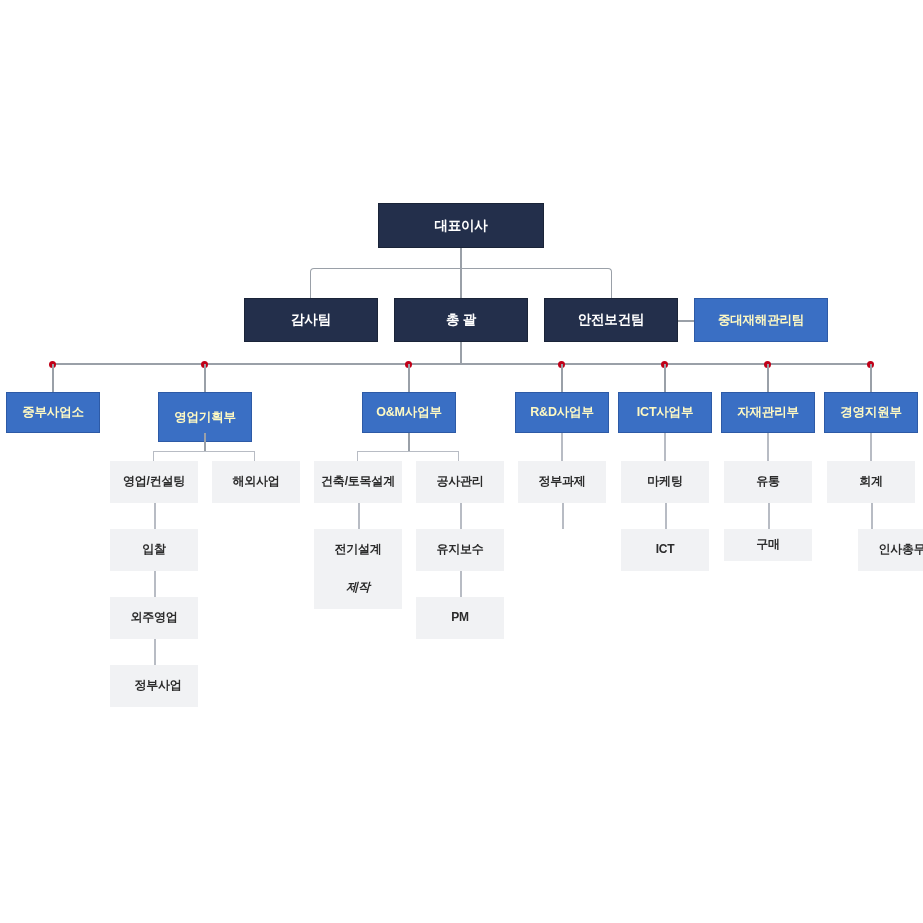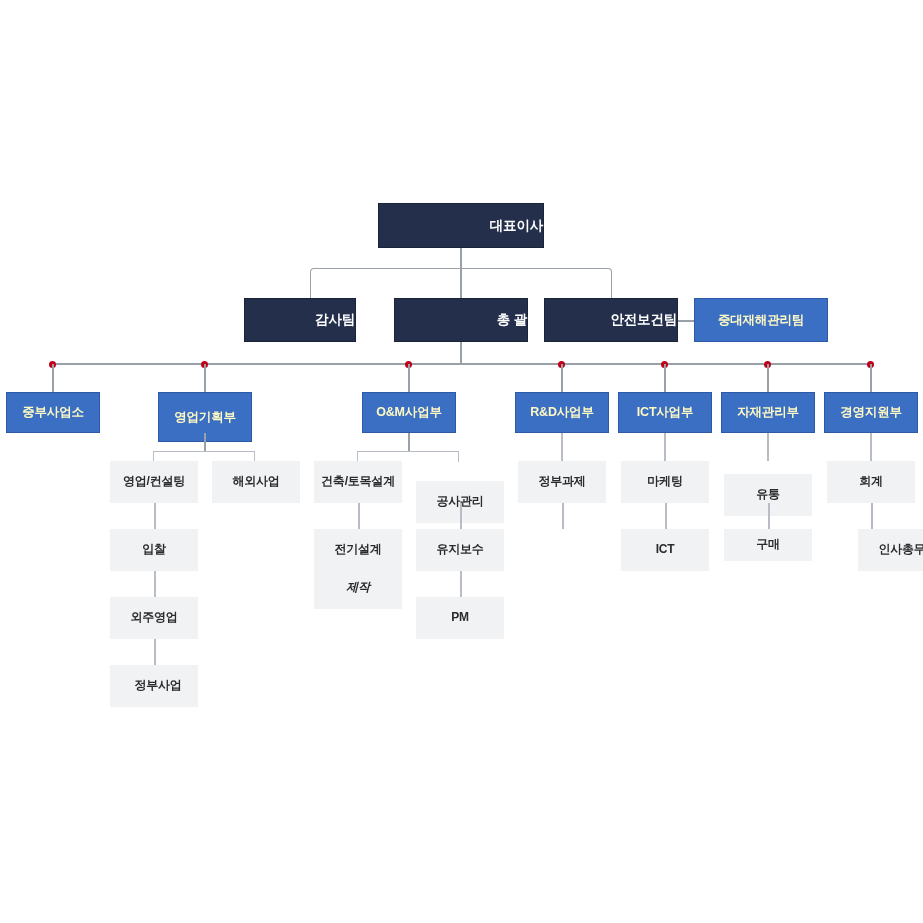--- a/index.html
+++ b/index.html
@@ -19,21 +19,20 @@
     text-align:center;
     font-weight:bold;
     letter-spacing:-0.2px;
     line-height:1.15;
   }
   .box.navy{
     background:#232f4b;
     border:1px solid #1a2438;
     color:#ffffff;
     font-size:13.5px;
-    justify-content:flex-end;
   }
   .box.blue{
     background:#3a6fc4;
     border:1px solid #2d5aa6;
     color:#fef9c3;
     font-size:12.5px;
   }
   .box.gray{
     background:#f1f2f4;
     border:1px solid #f1f2f4;
@@ -80,21 +79,21 @@
   <div class="box navy" style="left:378px;top:203px;width:166px;height:45px;">
     <span>대표이사</span>
   </div>
 
   <div class="line v" style="left:460px;top:248px;height:20px;"></div>
 
   <div class="bracket" style="left:310px;top:268px;width:302px;height:30px;"></div>
 
   <div class="line v" style="left:460px;top:268px;height:30px;"></div>
 
-  <div class="box navy" style="left:244px;top:298px;width:112px;height:44px;">
+  <div class="box navy" style="left:244px;top:298px;width:134px;height:44px;">
     <span>감사팀</span>
   </div>
 
   <div class="box navy" style="left:394px;top:298px;width:134px;height:44px;">
     <span>총 괄</span>
   </div>
 
   <div class="box navy" style="left:544px;top:298px;width:134px;height:44px;">
     <span>안전보건팀</span>
   </div>
@@ -169,33 +168,33 @@
   </div>
 
   <div class="box gray" style="left:212px;top:461px;width:88px;height:42px;">
     <span>해외사업</span>
   </div>
 
   <div class="box gray" style="left:314px;top:461px;width:88px;height:42px;">
     <span>건축/토목설계</span>
   </div>
 
-  <div class="box gray" style="left:416px;top:481px;width:88px;height:42px;">
+  <div class="box gray" style="left:416px;top:461px;width:88px;height:42px;">
     <span>공사관리</span>
   </div>
 
   <div class="box gray" style="left:518px;top:461px;width:88px;height:42px;">
     <span>정부과제</span>
   </div>
 
   <div class="box gray" style="left:621px;top:461px;width:88px;height:42px;">
     <span>마케팅</span>
   </div>
 
-  <div class="box gray" style="left:724px;top:461px;width:88px;height:42px;margin-top:13px;">
+  <div class="box gray" style="left:724px;top:461px;width:88px;height:42px;">
     <span>유통</span>
   </div>
 
   <div class="box gray" style="left:827px;top:461px;width:88px;height:42px;">
     <span>회계</span>
   </div>
 
   <div class="line v thin" style="left:154px;top:503px;height:26px;"></div>
   <div class="line v thin" style="left:358px;top:503px;height:26px;"></div>
   <div class="line v thin" style="left:460px;top:503px;height:26px;"></div>

